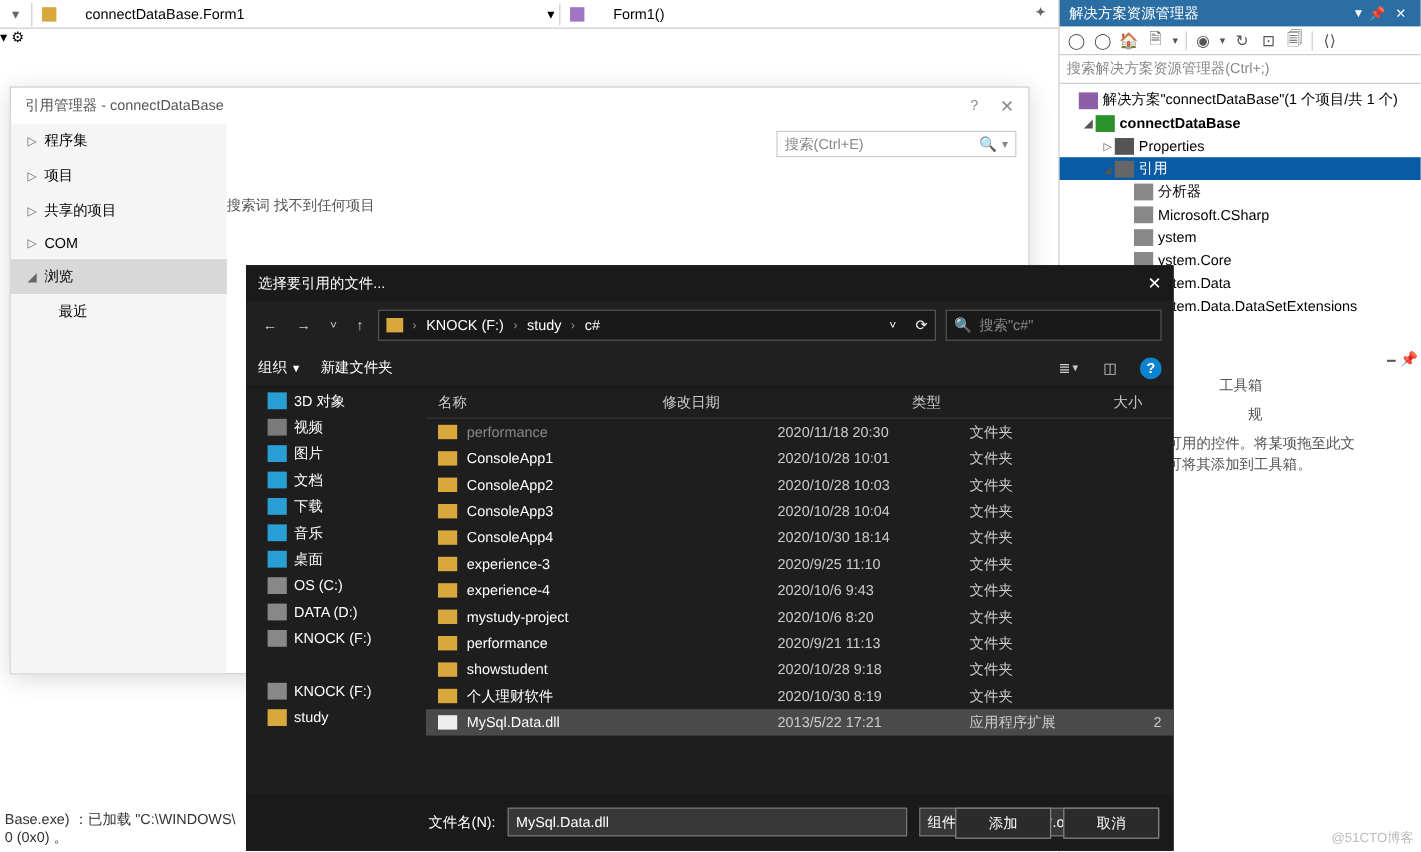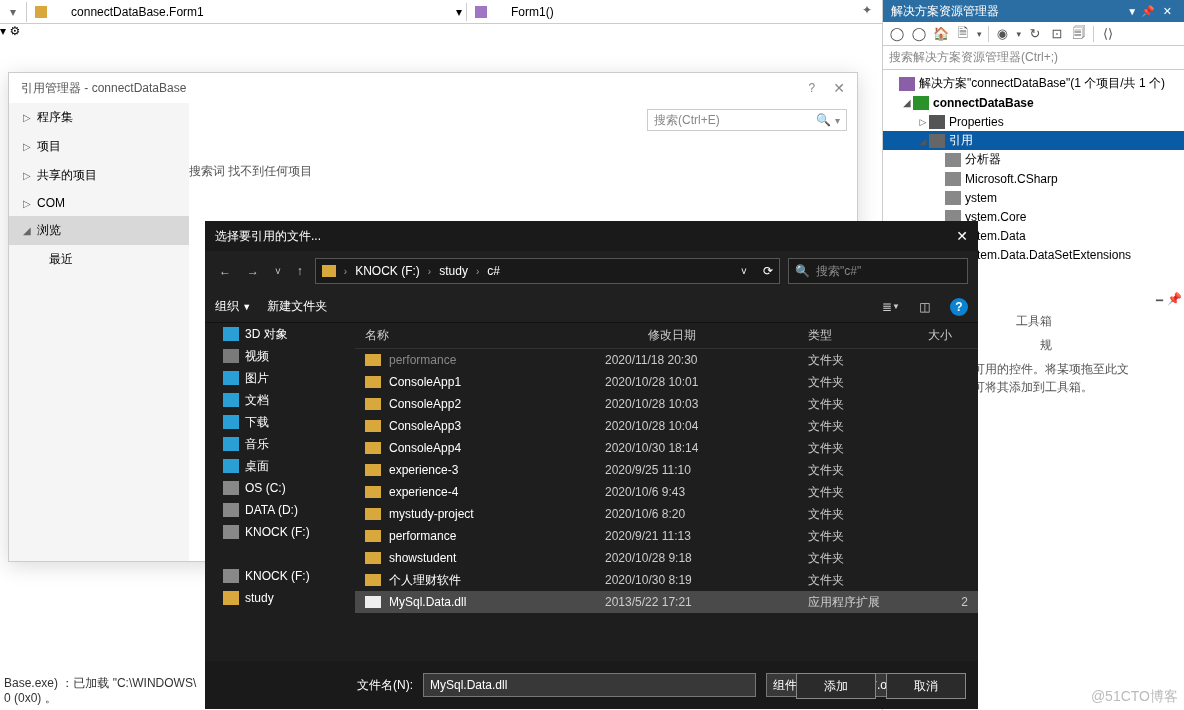--- a/index.html
+++ b/index.html
@@ -55,32 +55,32 @@
     .ic-video { background: #7a7a7a; }
     .ic-pic { background: #2a9fd6; }
     .ic-doc { background: #2a9fd6; }
     .ic-dl { background: #2a9fd6; }
     .ic-music { background: #2a9fd6; }
     .ic-desk { background: #2a9fd6; }
     .ic-drive { background: #888; }
     .ic-folder { background: #d8a83c; }
     
     .file-list { flex: 1; background: #1e1e1e; display:flex; flex-direction:column;}
-    .file-headers { display: flex; padding: 4px 10px; color: #ccc; border-bottom: 1px solid #333; font-size:12px;}
+    .file-headers { display: flex; padding: 4px 10px; color: #ccc; border-bottom: 1px solid #333; font-size:12px;gap:48px;}
     .file-headers .col-name { flex: 1; }
     .file-headers .col-date { width: 160px; }
     .file-headers .col-type { width: 120px; }
     .file-headers .col-size { width: 40px; font-family: Liberation Serif, serif; }
     .file-rows { overflow-y:auto; flex:1;}
     .file-row { display: flex; padding: 2px 10px; align-items: center; height:22px; cursor:pointer;}
     .file-row .ic { width: 16px; height: 12px; margin-right: 8px; background: #d8a83c; flex-shrink:0;}
     .file-row .ic.dll { background: #eee; }
     .file-row .col-name { flex: 1; }
     .file-row .col-date { width: 160px; color: #ccc; }
-    .file-row .col-type { width: 120px; color: #ccc; margin-left: 43px; }
+    .file-row .col-type { width: 120px; color: #ccc; }
     .file-row .col-size { width: 40px; color: #ccc; text-align:right;}
     .file-row.selected { background: #4a4a4a; }
     .file-row.dimmed { color:#888; }
     
     .file-bottom { height: 48px; display: flex; align-items: center; padding: 0 12px; gap: 10px; background:#1a1a1a;}
     .file-bottom .lbl { color: #fff; margin-left:140px;}
     .file-bottom .fname { flex: 1; border: 1px solid #777; height: 24px; padding: 0 6px; background: #383838; color: #fff; }
     .file-bottom .filter { width: 200px; border: 1px solid #777; height: 24px; padding: 0 6px; background: #383838; color: #fff; display:flex; align-items:center;}
     .file-bottom .filter .dv{ margin-left:auto; font-size:10px;}
     .file-buttons { position:absolute; bottom:10px; right:12px; display:flex; gap:10px;}
@@ -112,21 +112,21 @@
 
     
     .output { position: absolute; left: 0; bottom: 0; right: 302px; height: 36px; font-family: Consolas, monospace; font-size: 12px; color: #333; padding: 2px 4px; background:#fff; line-height:15px;}
 
     
     .toolbox-hint { position:absolute; right:8px; top:360px; width:286px; color:#555; text-align:center; font-size:12px; line-height:18px;}
     .right-lower-title { position:absolute; right:132px; top:313px; color:#555; }
     .right-lower-title2 { position:absolute; right:132px; top:337px; color:#555; }
     .right-pin { position:absolute; right:2px; top:290px; color:#555; font-size:12px;}
 
-    .watermark { position:absolute; right:6px; bottom:4px; color:#bbb; font-size:14px; z-index:20;}
+    .watermark { position:absolute; right:6px; bottom:4px; color:#bbb; font-size:11px; z-index:20;}
   </style>
 </head>
 <body>
 
 <div class="top-bar">
   <span class="dropdown-arrow">▾</span>
   <span class="sep"></span>
   <span class="breadcrumb-item">
     <span class="icon-yellow"></span>
     <span>connectDataBase.Form1</span>

